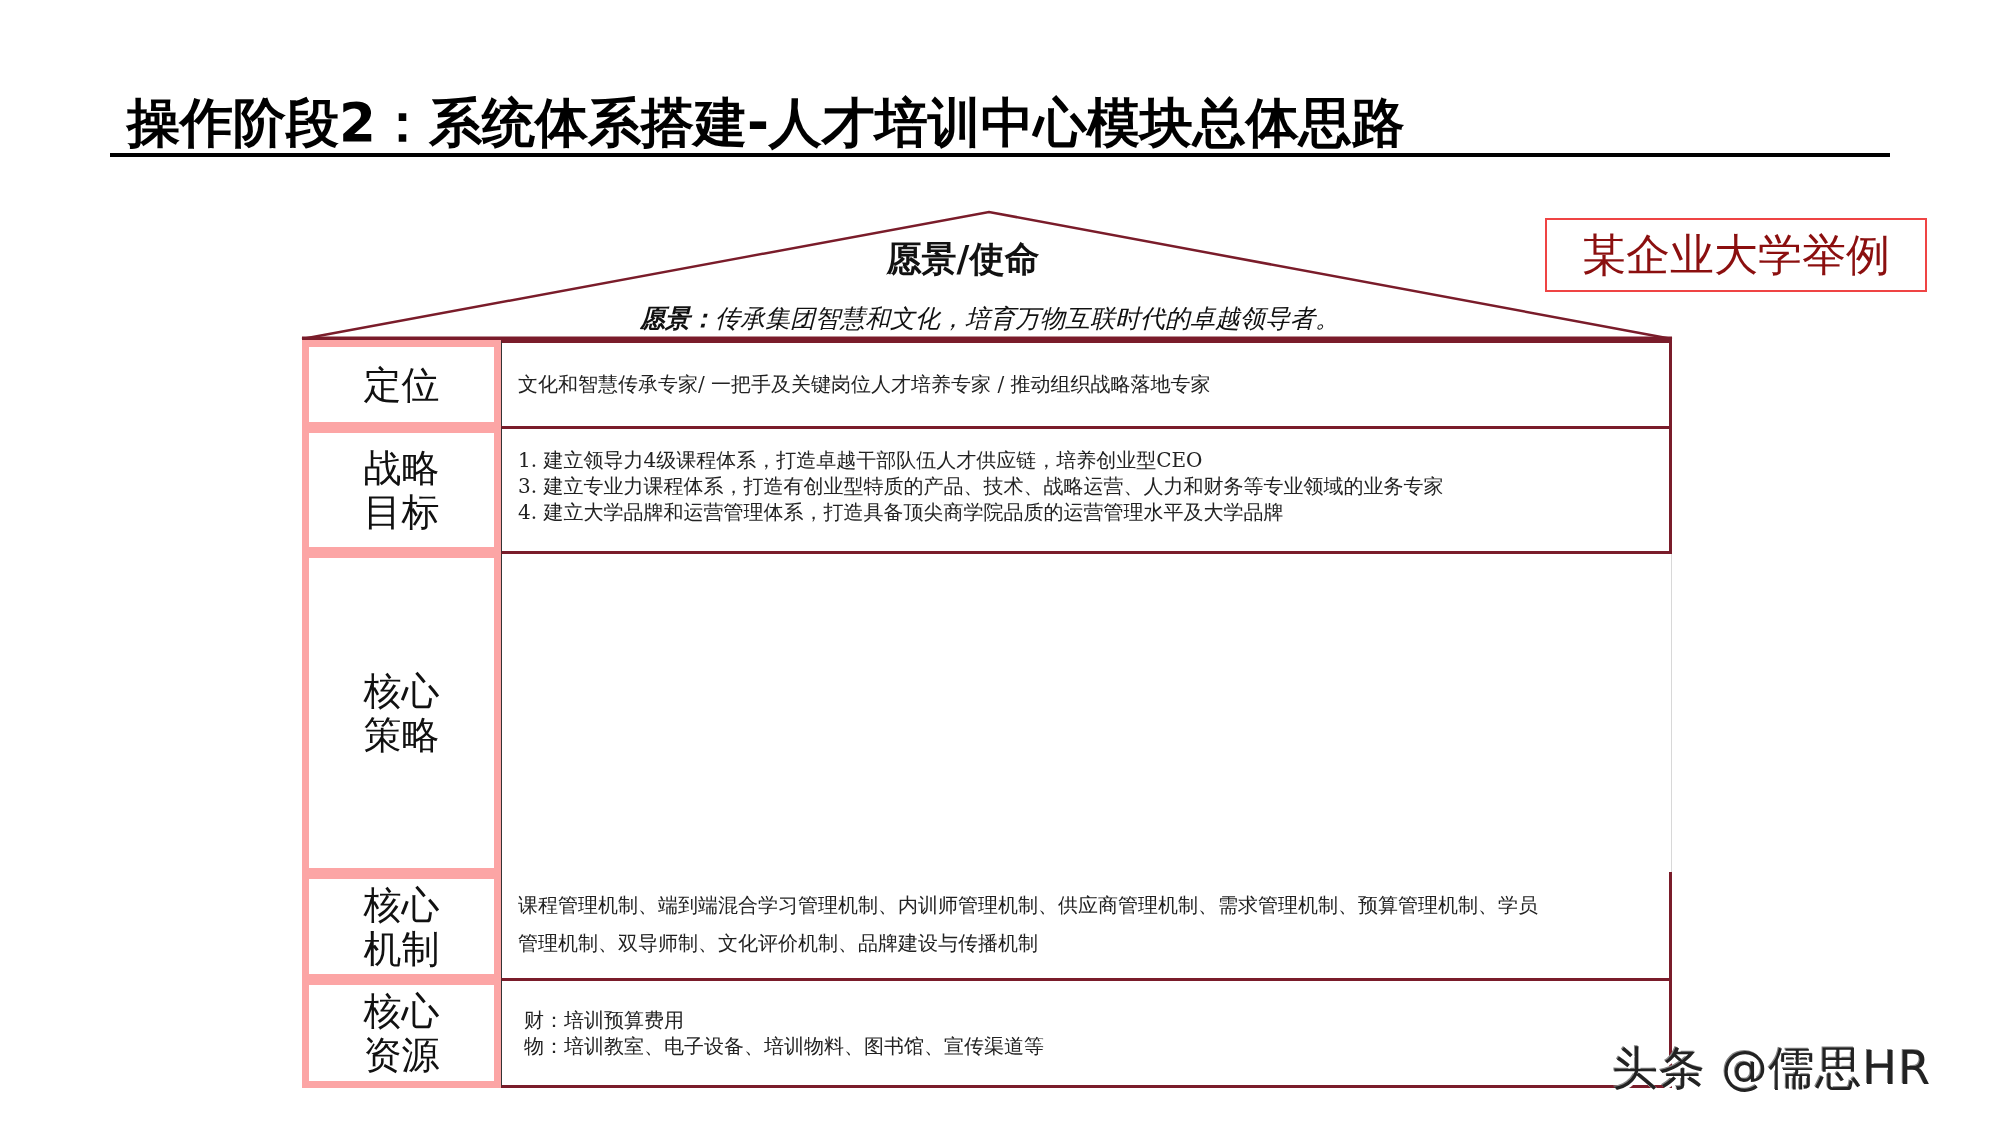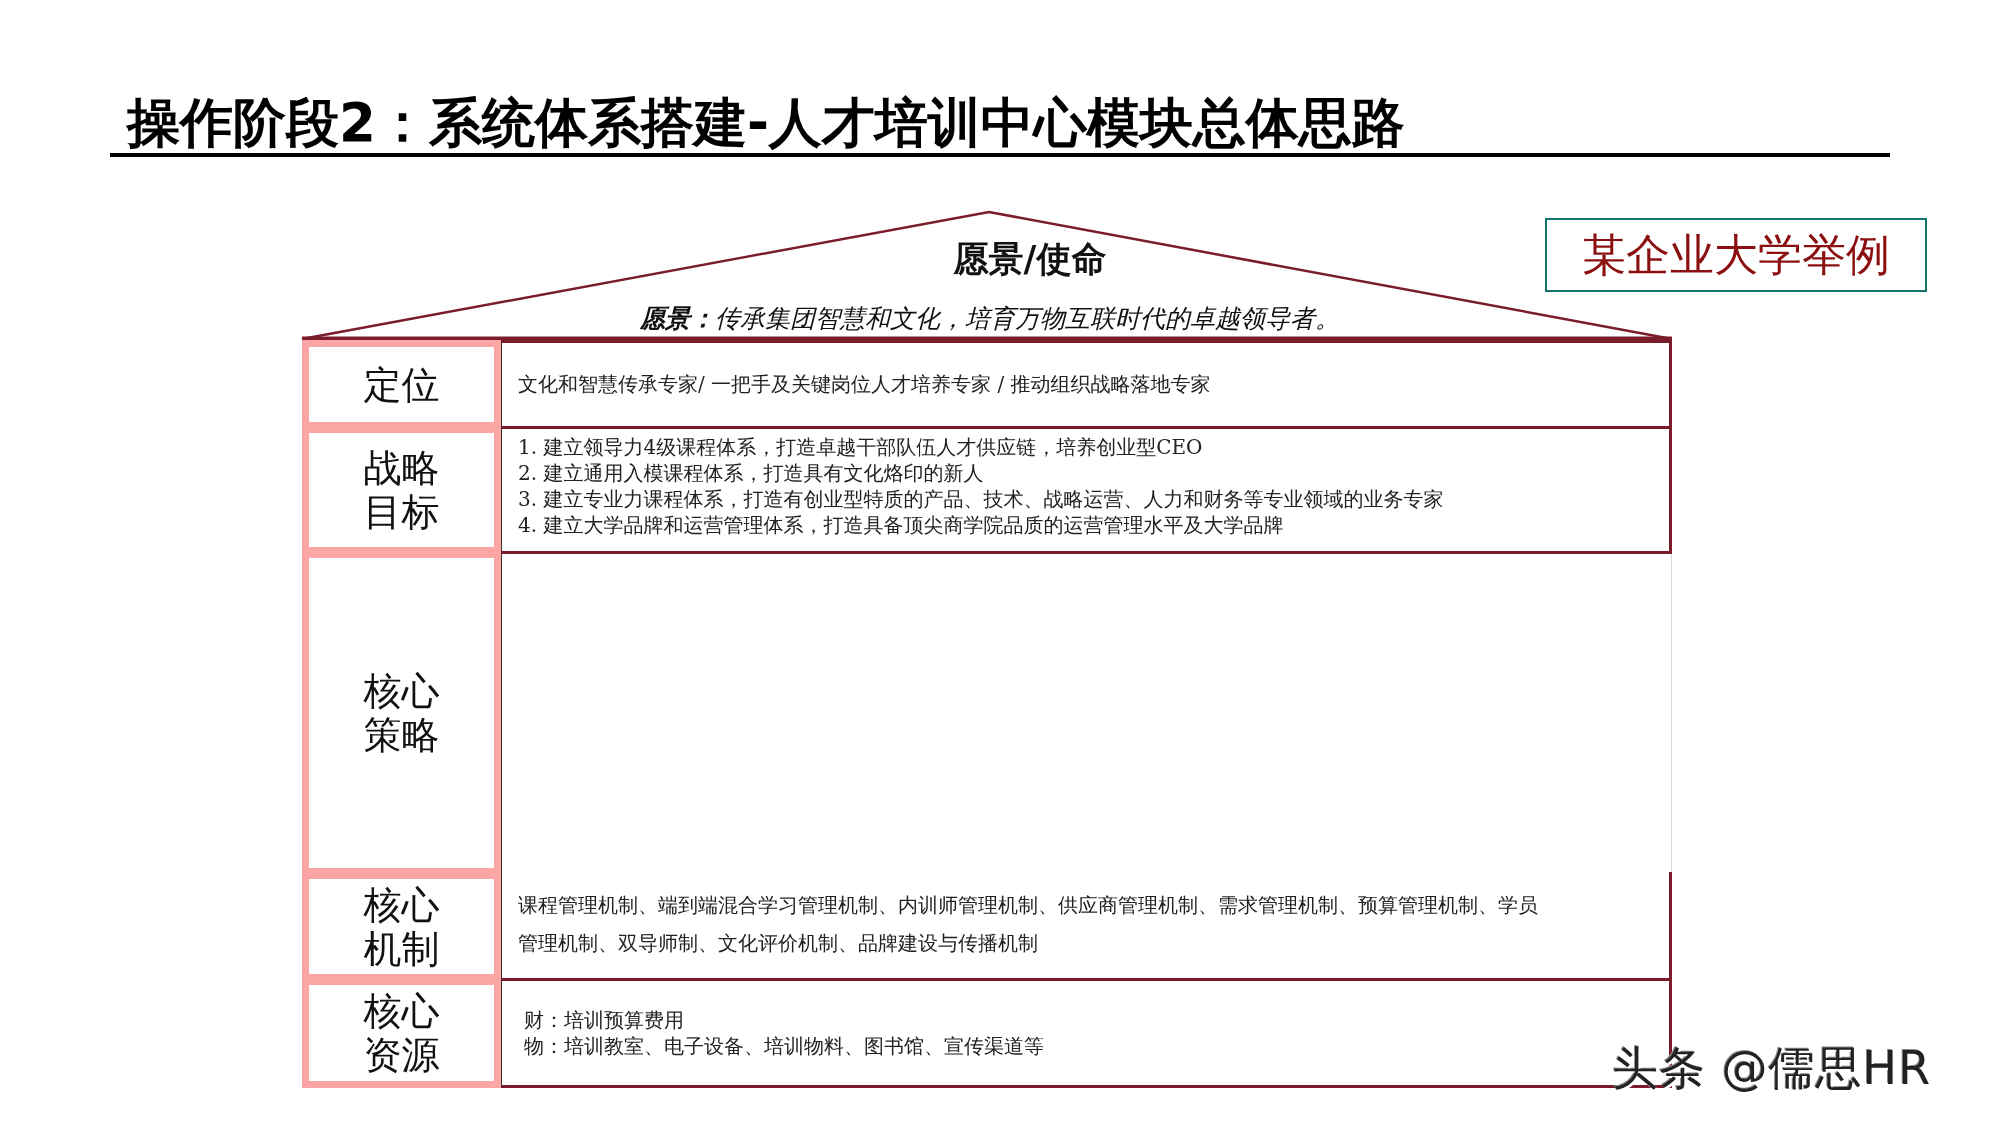--- a/index.html
+++ b/index.html
@@ -2,25 +2,25 @@
 <html><head>
 <meta charset="utf-8">
 <style>
   html, body { margin:0; padding:0; background:#ffffff; }
   body { width:2000px; height:1125px; position:relative; overflow:hidden;
          font-family:"DejaVu Sans","Liberation Sans",sans-serif; color:#111; }
   .abs { position:absolute; }
   #title { left:127px; top:92px; font-size:53px; font-weight:bold; letter-spacing:0px;
            white-space:nowrap; line-height:62px; color:#000; }
   #title-rule { left:110px; top:153px; width:1780px; height:4px; background:#000; }
-  #example-box { left:1545px; top:218px; width:382px; height:74px; border:2px solid #0f766e;
+  #example-box { left:1545px; top:218px; width:382px; height:74px; border:2px solid #ef4444;
                  box-sizing:border-box; display:flex; align-items:center; justify-content:center;
                  font-family:"DejaVu Serif","Liberation Serif",serif; font-size:44px; color:#8b0f0f; }
   #roof { left:300px; top:205px; width:1380px; height:140px; }
-  #roof-heading { left:740px; top:236px; width:580px; text-align:center; font-size:35px;
+  #roof-heading { left:673px; top:236px; width:580px; text-align:center; font-size:35px;
                   font-weight:bold; line-height:46px; white-space:nowrap; }
   #roof-vision { left:400px; top:302px; width:1180px; text-align:center; font-size:25px;
                  line-height:34px; white-space:nowrap; font-family:"DejaVu Serif","Liberation Serif",serif;font-style:italic; }
   #roof-vision b { font-family:"DejaVu Sans","Liberation Sans",sans-serif; }
   .row-label { position:absolute; left:302px; width:199px; box-sizing:border-box;
                border:7px solid #fca5a5; display:flex; align-items:center; justify-content:center;
                font-family:"DejaVu Serif","Liberation Serif",serif; font-size:38px; line-height:44px;
                text-align:center; background:#fff; color:#111; }
   .row-label span { display:block; }
   .row-content { position:absolute; left:501px; width:1171px; box-sizing:border-box;
@@ -61,21 +61,20 @@
 </div>
 
 <div class="row-label" style="top:426px;height:128px;">
   <div>
     <span>战略</span>
     <span>目标</span>
   </div>
 </div>
 <div class="row-content tight" style="top:426px;height:128px;padding-bottom:8px;">
   <div>1. 建立领导力4级课程体系，打造卓越干部队伍人才供应链，培养创业型CEO</div>
-  <div>2. 建立通用入模课程体系，打造具有文化烙印的新人</div>
   <div>3. 建立专业力课程体系，打造有创业型特质的产品、技术、战略运营、人力和财务等专业领域的业务专家</div>
   <div>4. 建立大学品牌和运营管理体系，打造具备顶尖商学院品质的运营管理水平及大学品牌</div>
 </div>
 
 <div class="row-label" style="top:551px;height:324px;">
   <div>
     <span>核心</span>
     <span>策略</span>
   </div>
 </div>

